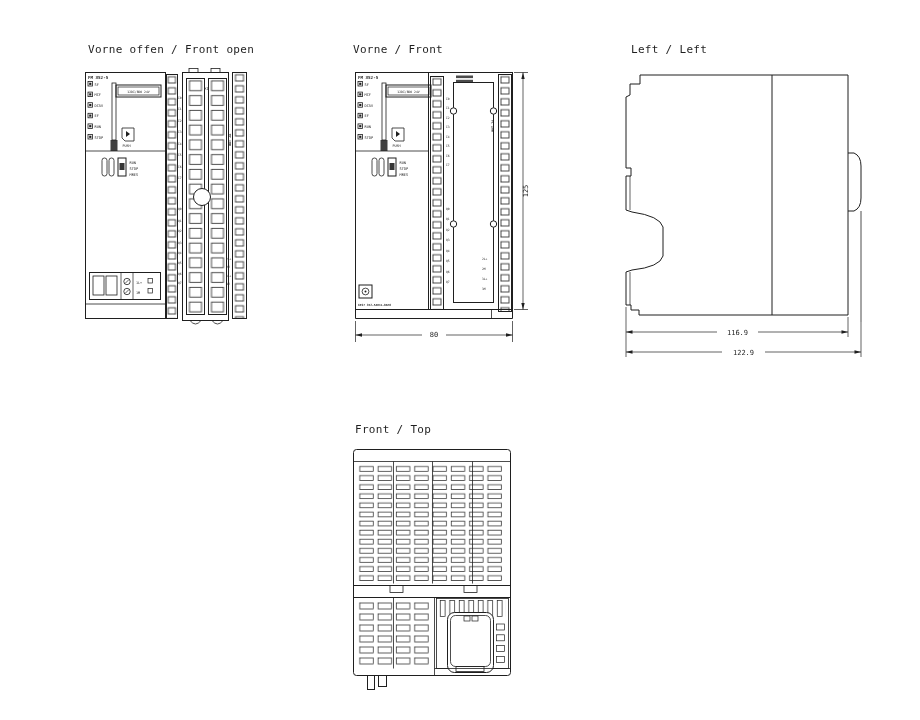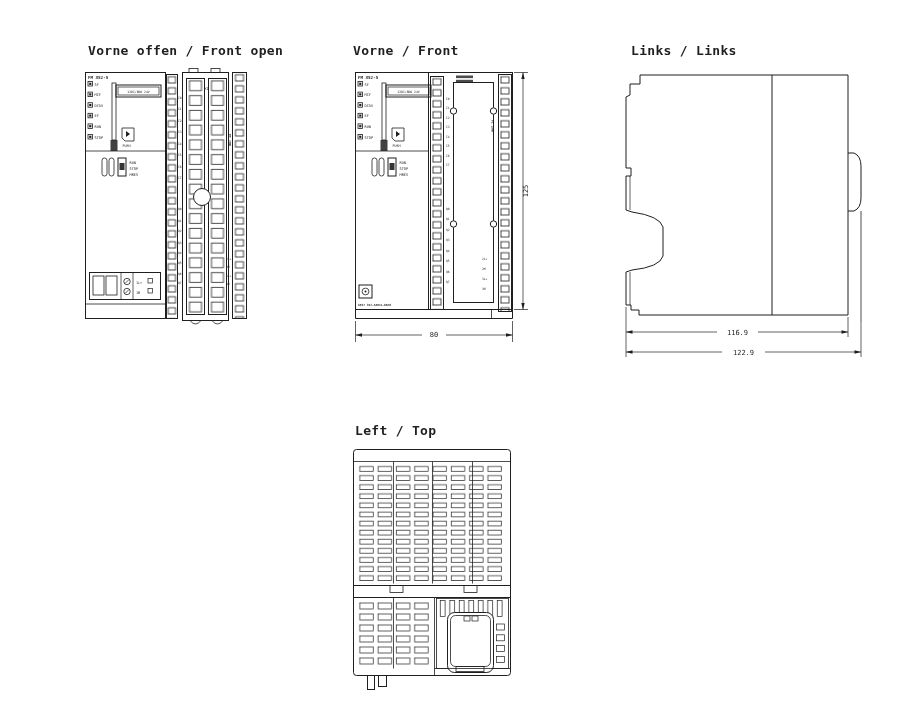--- a/index.html
+++ b/index.html
@@ -1,18 +1,18 @@
 <!DOCTYPE html>
 <html><head>
 <meta charset="utf-8">
 <style>
   html,body{margin:0;padding:0;background:#e8e8e8;}
   .canvas{position:relative;width:920px;height:720px;background:#ffffff;overflow:hidden;
           font-family:"DejaVu Sans Mono", monospace;color:#1f1f1f;}
-  .vtitle{position:absolute;font-size:13px;letter-spacing:0.3px;white-space:nowrap;font-weight:bold;}
+  .vtitle{position:absolute;font-size:11px;letter-spacing:0.3px;white-space:nowrap;}
   svg{position:absolute;overflow:visible;}
   .s  {stroke:#1f1f1f;fill:none;stroke-width:1;}
   .s8 {stroke:#1f1f1f;fill:none;stroke-width:0.8;}
   .s7 {stroke:#1f1f1f;fill:none;stroke-width:0.7;}
   .f  {fill:#1f1f1f;stroke:none;}
   .wf {fill:#ffffff;stroke:#1f1f1f;stroke-width:1;}
   .t  {fill:#1f1f1f;stroke:none;font-family:"DejaVu Sans Mono",monospace;}
   .t70{font-size:7px;}
   .t42{font-size:4.2px;font-weight:bold;}
   .t36{font-size:3.6px;}
@@ -22,22 +22,22 @@
   .t29{font-size:2.9px;}
   .t38{font-size:3.8px;}
 </style>
 </head>
 <body>
 
 <div class="canvas">
 
   <div class="vtitle" style="left:88px;top:43px">Vorne offen / Front open</div>
   <div class="vtitle" style="left:353px;top:43px">Vorne / Front</div>
-  <div class="vtitle" style="left:631px;top:43px">Links / Links</div>
-  <div class="vtitle" style="left:355px;top:423px">Left / Top</div>
+  <div class="vtitle" style="left:631px;top:43px">Left / Left</div>
+  <div class="vtitle" style="left:355px;top:423px">Front / Top</div>
 
   <svg style="left:85px;top:66px" width="170" height="266" viewBox="0 0 170 266">
     <defs>
       <pattern id="sq1" patternUnits="userSpaceOnUse" x="81.5" y="8.5" width="11" height="11">
         <rect x="1.8" y="2.2" width="7.2" height="6.4" class="s8"></rect>
       </pattern>
       <pattern id="sq2" patternUnits="userSpaceOnUse" x="147.5" y="6.5" width="14" height="11">
         <rect x="3" y="2.2" width="8" height="6.4" class="s8"></rect>
       </pattern>
       <pattern id="rungA" patternUnits="userSpaceOnUse" x="101.5" y="12.5" width="18" height="14.75">

